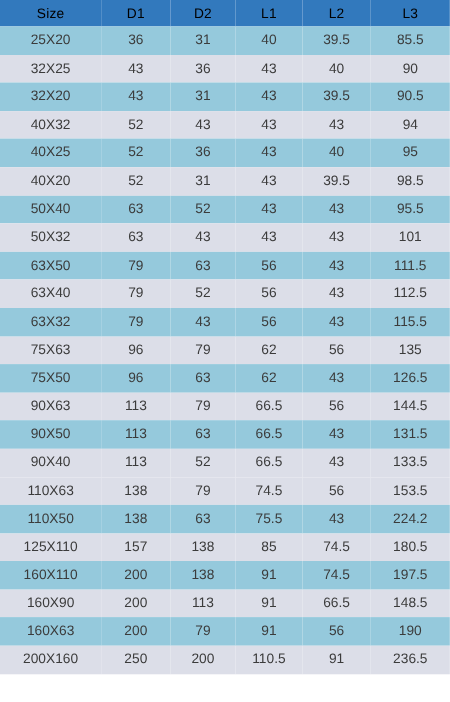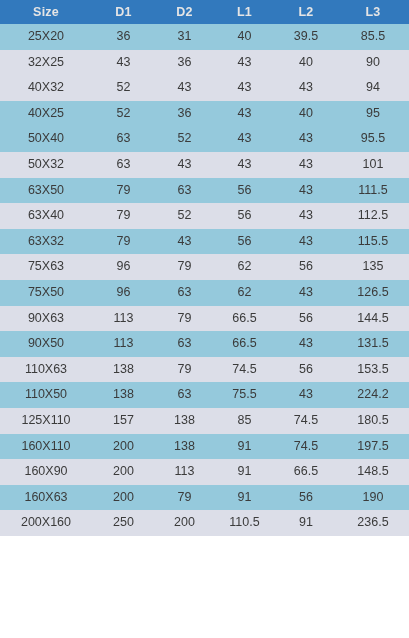--- a/index.html
+++ b/index.html
@@ -24,23 +24,23 @@
     margin: 0;
     text-align: center;
     vertical-align: middle;
     border: none;
   }
   thead tr {
     background: #3279bd;
     height: 24px;
   }
   thead th {
-    color: #e5e5e5;
+    color: #000000;
     font-size: 12.5px;
-    font-weight: bold;
+    font-weight: normal;
     letter-spacing: 0.2px;
     height: 24px;
     line-height: 24px;
   }
   tbody tr {
     height: 25.6px;
   }
   tbody tr.row-a {
     background: #95c9dc;
     margin-left: 20px;
@@ -95,36 +95,52 @@
         <td>85.5</td>
       </tr>
       <tr class="row-b">
         <td>32X25</td>
         <td>43</td>
         <td>36</td>
         <td>43</td>
         <td>40</td>
         <td>90</td>
       </tr>
+      <tr class="row-a">
+        <td>32X20</td>
+        <td>43</td>
+        <td>31</td>
+        <td>43</td>
+        <td>39.5</td>
+        <td>90.5</td>
+      </tr>
       <tr class="row-b">
         <td>40X32</td>
         <td>52</td>
         <td>43</td>
         <td>43</td>
         <td>43</td>
         <td>94</td>
       </tr>
       <tr class="row-a">
         <td>40X25</td>
         <td>52</td>
         <td>36</td>
         <td>43</td>
         <td>40</td>
         <td>95</td>
       </tr>
+      <tr class="row-b">
+        <td>40X20</td>
+        <td>52</td>
+        <td>31</td>
+        <td>43</td>
+        <td>39.5</td>
+        <td>98.5</td>
+      </tr>
       <tr class="row-a">
         <td>50X40</td>
         <td>63</td>
         <td>52</td>
         <td>43</td>
         <td>43</td>
         <td>95.5</td>
       </tr>
       <tr class="row-b">
         <td>50X32</td>
@@ -182,20 +198,28 @@
         <td>56</td>
         <td>144.5</td>
       </tr>
       <tr class="row-a">
         <td>90X50</td>
         <td>113</td>
         <td>63</td>
         <td>66.5</td>
         <td>43</td>
         <td>131.5</td>
+      </tr>
+      <tr class="row-b">
+        <td>90X40</td>
+        <td>113</td>
+        <td>52</td>
+        <td>66.5</td>
+        <td>43</td>
+        <td>133.5</td>
       </tr>
       <tr class="row-b">
         <td>110X63</td>
         <td>138</td>
         <td>79</td>
         <td>74.5</td>
         <td>56</td>
         <td>153.5</td>
       </tr>
       <tr class="row-a">

